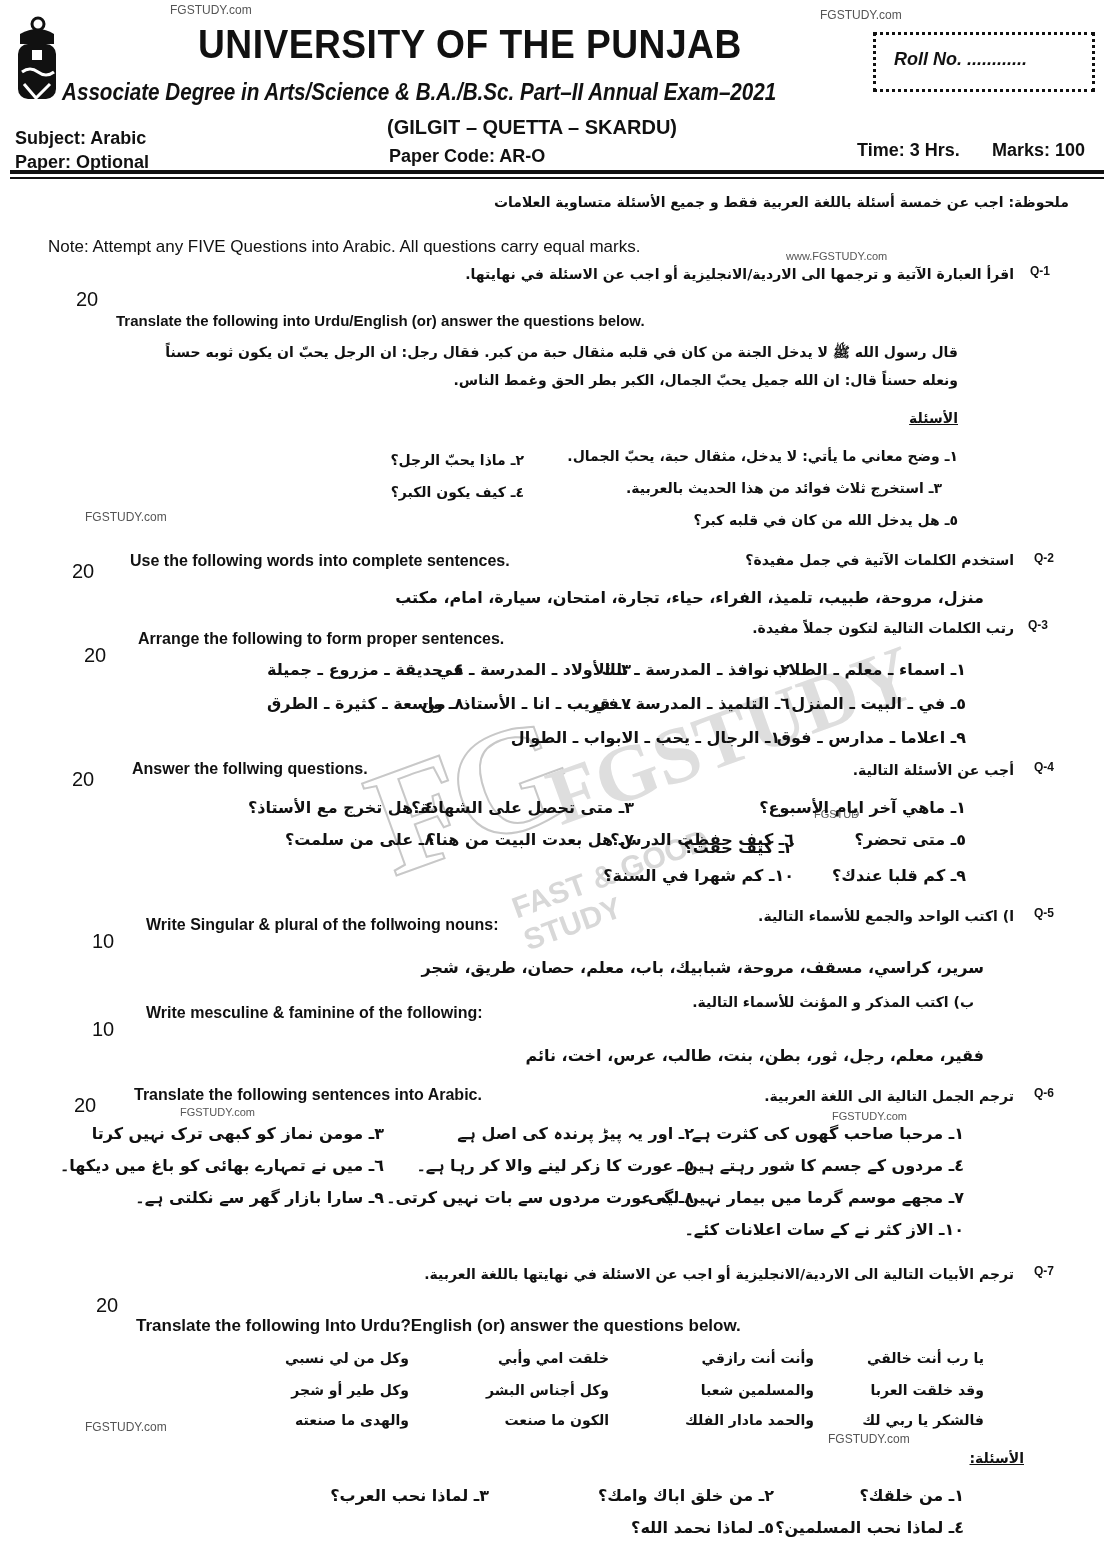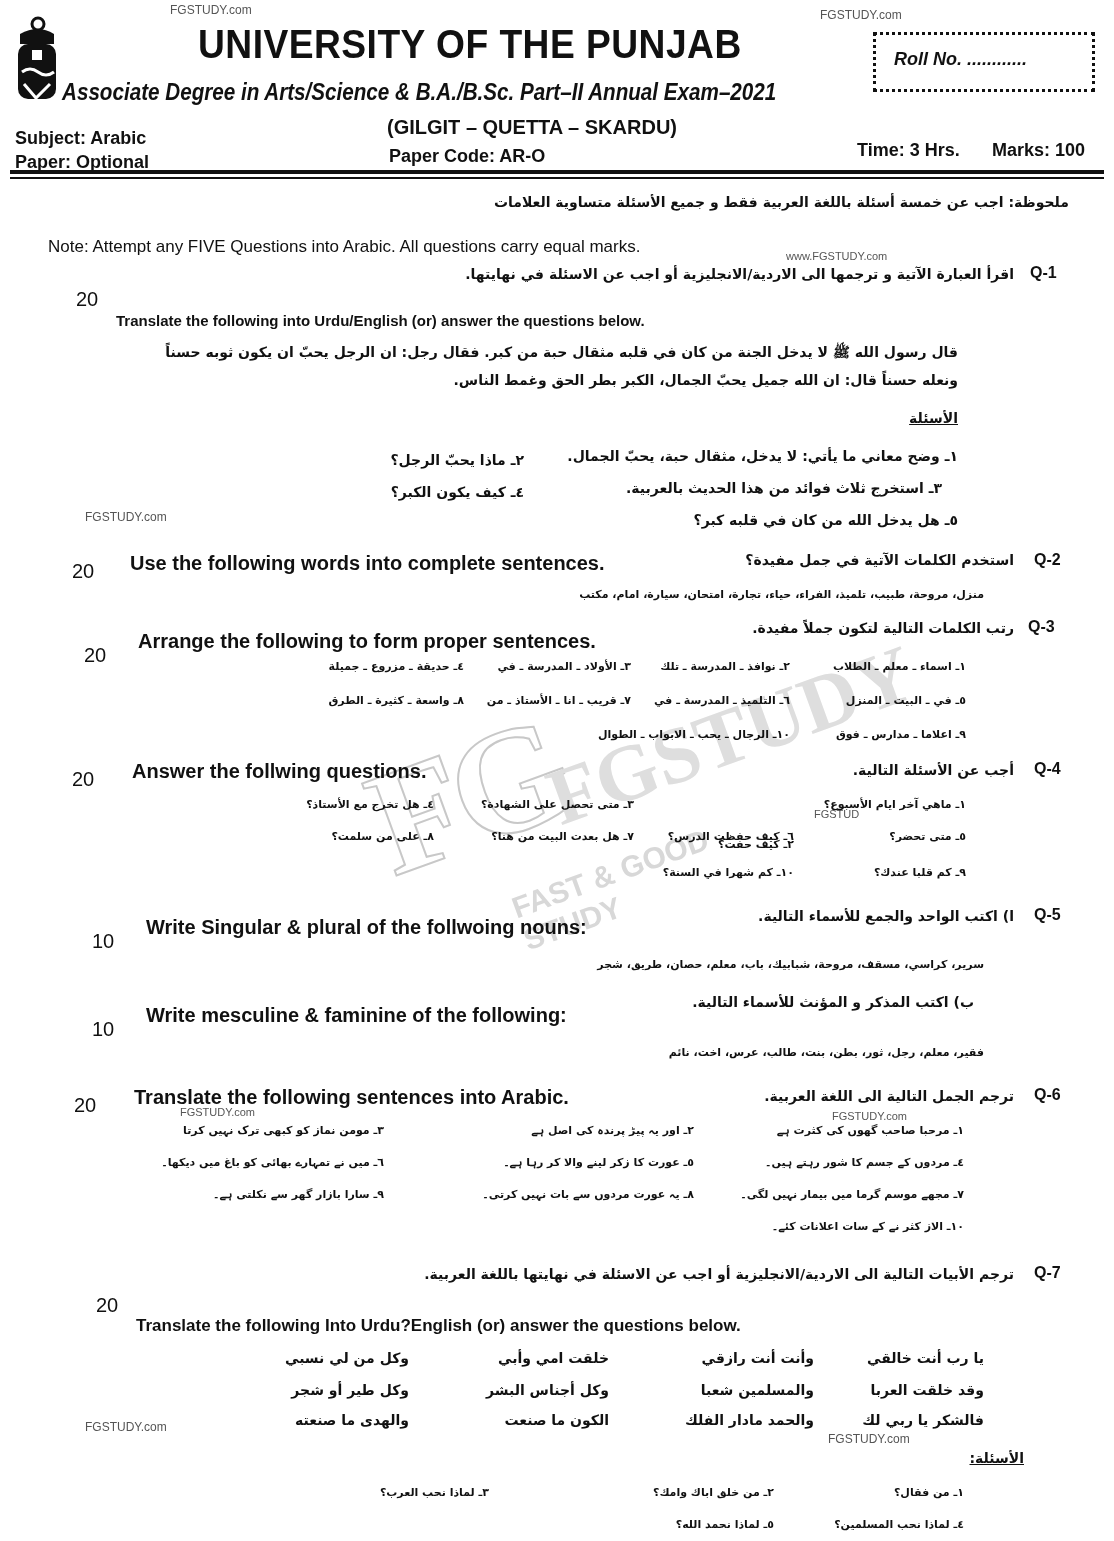--- a/index.html
+++ b/index.html
@@ -7,24 +7,24 @@
   .abs{position:absolute;}
   .wm-small{font-family:"Liberation Sans",sans-serif;font-size:12px;color:#555;letter-spacing:0;}
   .title{font-family:"Liberation Sans",sans-serif;font-weight:bold;font-size:40px;letter-spacing:0.5px;transform:scaleX(0.93);transform-origin:left;}
   .subtitle{font-family:"Liberation Sans",sans-serif;font-weight:bold;font-style:italic;font-size:24px;transform:scaleX(0.86);transform-origin:left;}
   .hdr{font-weight:bold;font-size:18px;}
   .hdr-big{font-weight:bold;font-size:20px;}
   .rule{position:absolute;left:10px;width:1094px;background:#111;}
   .roll{position:absolute;left:873px;top:32px;width:222px;height:60px;border:3px dotted #111;box-sizing:border-box;}
   .roll span{position:absolute;left:18px;top:14px;font-style:italic;font-weight:bold;font-size:18px;}
   .ar{font-family:"DejaVu Sans",sans-serif;direction:rtl;font-weight:bold;font-size:14px;white-space:nowrap;}
-  .ar-sm{font-family:"DejaVu Sans",sans-serif;direction:rtl;font-weight:bold;font-size:11px;white-space:nowrap;}
-  .en{font-family:"Liberation Sans",sans-serif;font-weight:bold;font-size:20px;white-space:nowrap;}
+  .ar-sm{font-family:"DejaVu Sans",sans-serif;direction:rtl;font-weight:bold;font-size:16px;white-space:nowrap;}
+  .en{font-family:"Liberation Sans",sans-serif;font-weight:bold;font-size:16px;white-space:nowrap;}
   .en-n{font-family:"Liberation Sans",sans-serif;font-size:17px;white-space:nowrap;}
-  .qn{font-family:"Liberation Sans",sans-serif;font-weight:bold;font-size:16px;}
+  .qn{font-family:"Liberation Sans",sans-serif;font-weight:bold;font-size:12px;}
   .marks{font-family:"Liberation Sans",sans-serif;font-weight:normal;font-size:20px;margin-top:8px;}
   .ul{text-decoration:underline;}
   .watermark{position:absolute;left:330px;top:660px;width:480px;height:250px;pointer-events:none;}
   .wm-fg{position:absolute;left:40px;top:50px;font-family:"Liberation Serif",serif;font-size:150px;font-weight:bold;color:transparent;-webkit-text-stroke:2px #c8c8c8;transform:rotate(-20deg);letter-spacing:-8px;}
   .wm-study{position:absolute;left:210px;top:30px;font-family:"Liberation Serif",serif;font-size:80px;font-weight:bold;color:#dedede;transform:rotate(-20deg);}
   .wm-tag{position:absolute;left:180px;top:180px;font-family:"Liberation Sans",sans-serif;font-size:30px;font-weight:bold;color:#d8d8d8;transform:rotate(-20deg);}
   .logo{position:absolute;left:8px;top:14px;width:50px;height:98px;}
 </style>
 </head>
 <body>
@@ -157,17 +157,17 @@
 <div class="abs ar" style="right:505px;top:1382px;">وكل أجناس البشر</div>
 <div class="abs ar" style="right:705px;top:1382px;">وكل طير أو شجر</div>
 <div class="abs ar" style="right:130px;top:1412px;">فالشكر يا ربي لك</div>
 <div class="abs ar" style="right:300px;top:1412px;">والحمد مادار الفلك</div>
 <div class="abs ar" style="right:505px;top:1412px;">الكون ما صنعت</div>
 <div class="abs ar" style="right:705px;top:1412px;">والهدى ما صنعته</div>
 <div class="abs wm-small" style="left:85px;top:1420px;">FGSTUDY.com</div>
 <div class="abs wm-small" style="left:828px;top:1432px;">FGSTUDY.com</div>
 
 <div class="abs ar ul" style="right:90px;top:1450px;">الأسئلة:</div>
-<div class="abs ar-sm" style="right:150px;top:1486px;">١ـ من فقال؟</div>
+<div class="abs ar-sm" style="right:150px;top:1486px;">١ـ من خلقك؟</div>
 <div class="abs ar-sm" style="right:340px;top:1486px;">٢ـ من خلق اباك وامك؟</div>
 <div class="abs ar-sm" style="right:625px;top:1486px;">٣ـ لماذا نحب العرب؟</div>
 <div class="abs ar-sm" style="right:150px;top:1518px;">٤ـ لماذا نحب المسلمين؟</div>
 <div class="abs ar-sm" style="right:340px;top:1518px;">٥ـ لماذا نحمد الله؟</div>
 
 </body></html>

